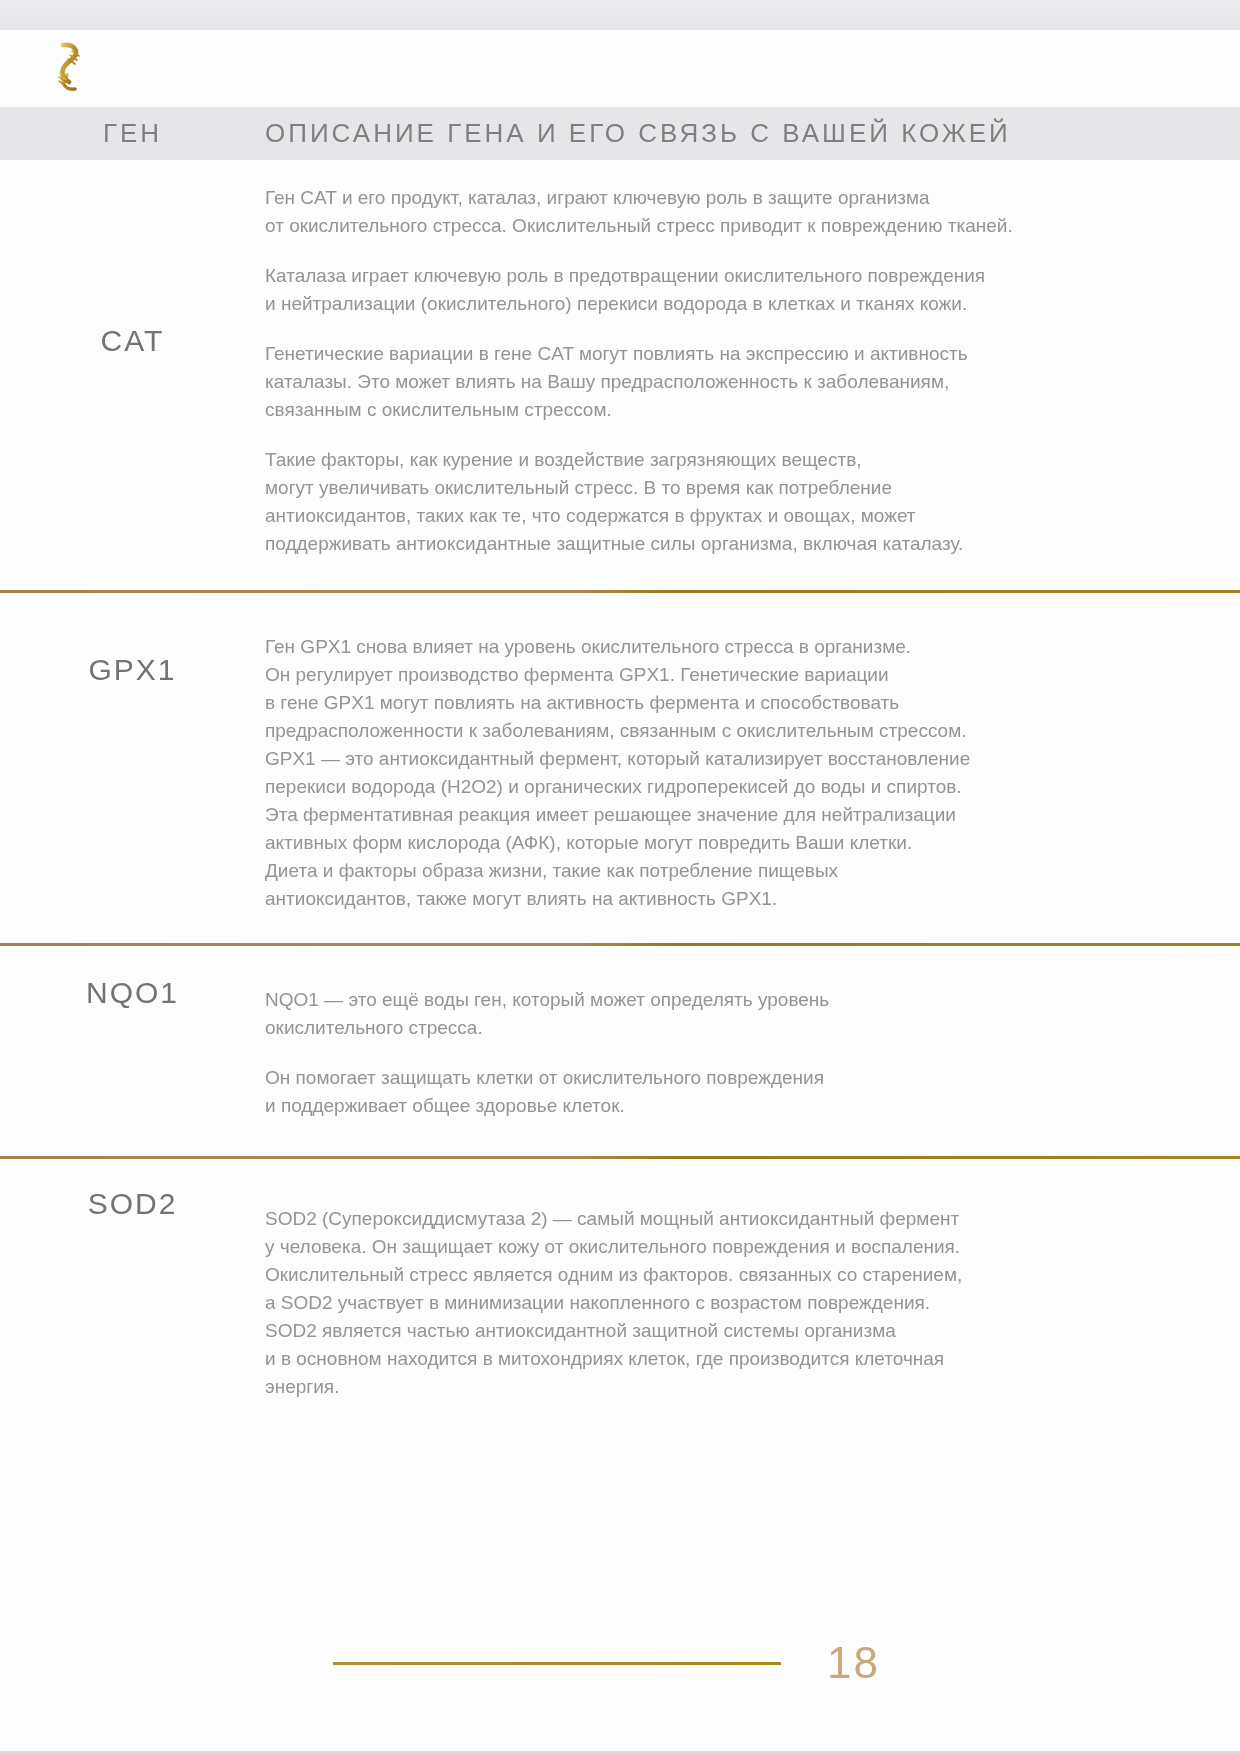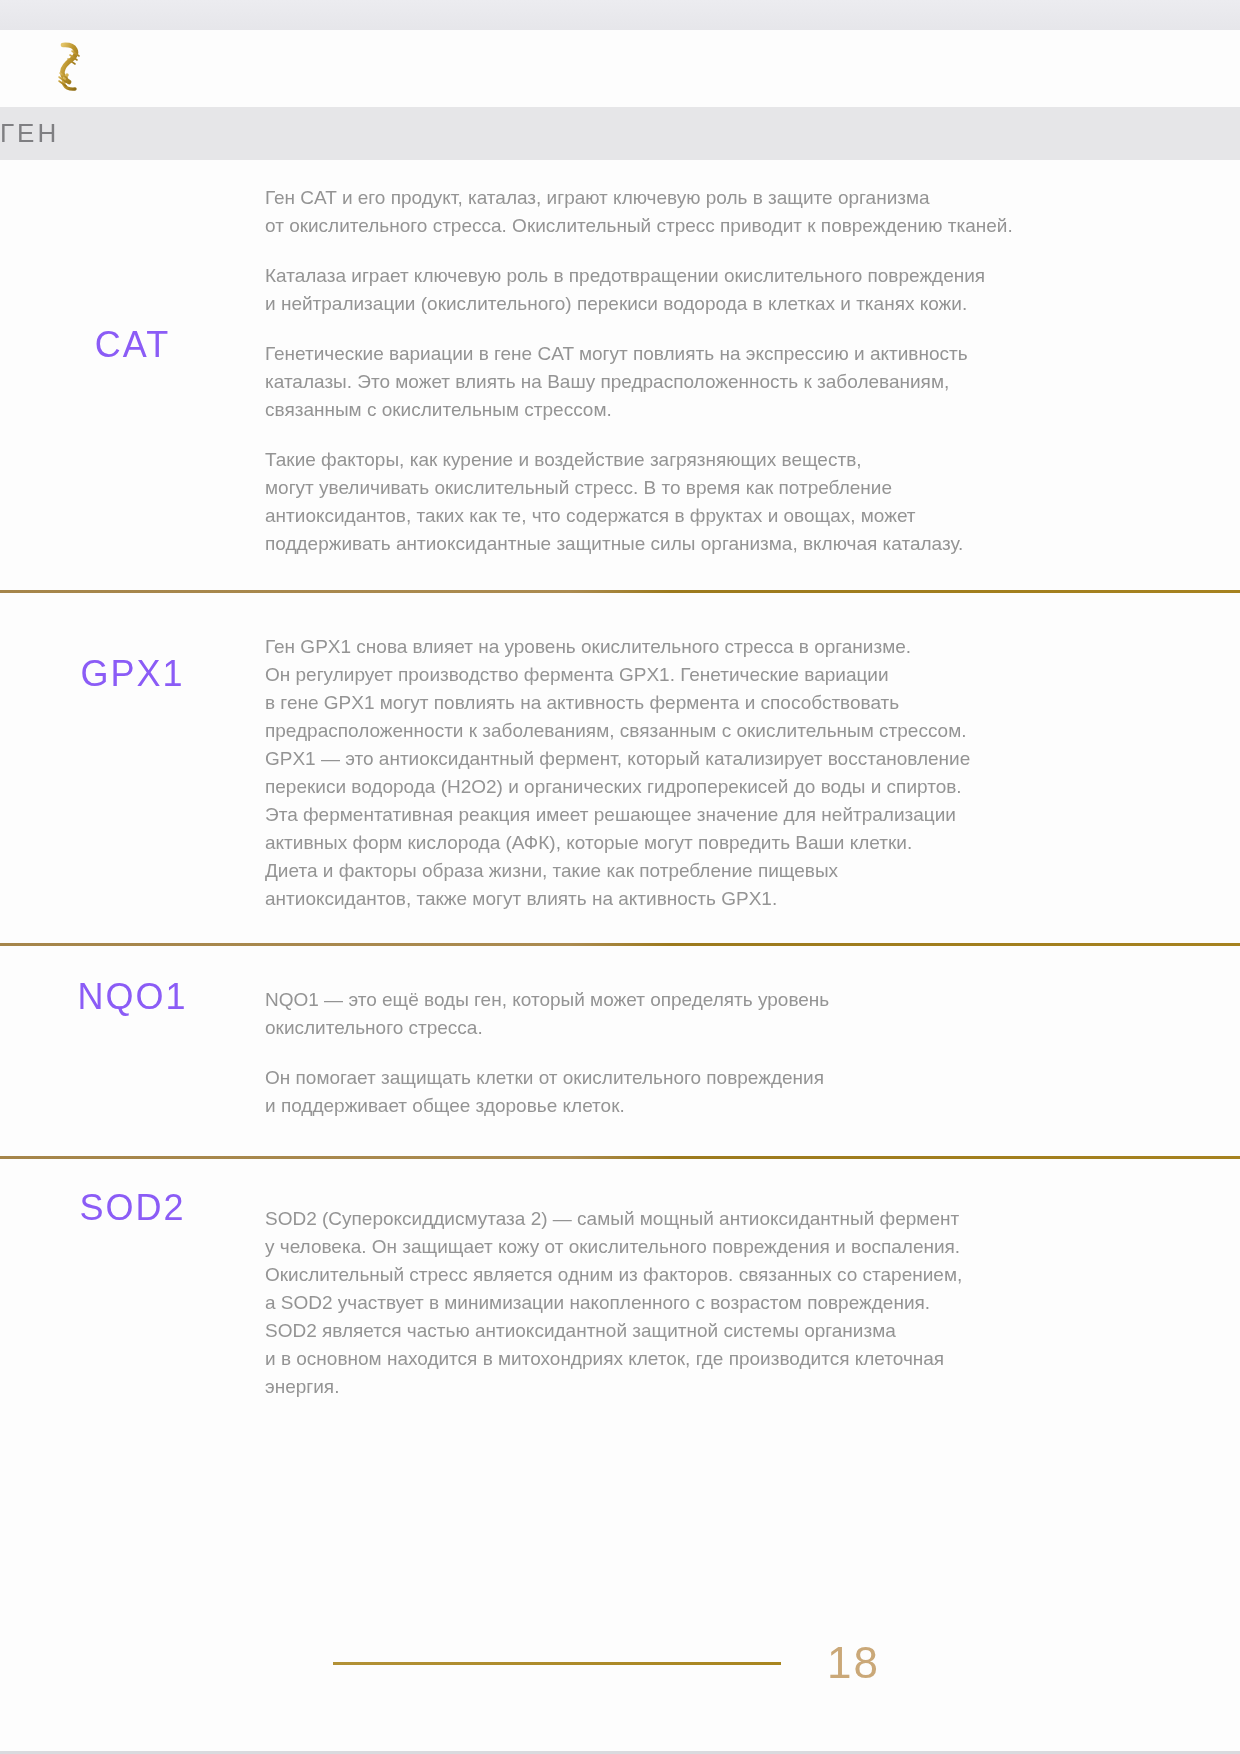--- a/index.html
+++ b/index.html
@@ -33,36 +33,36 @@
     height: 53px;
     background: #e6e6e8;
     display: flex; align-items: center;
     color: #7f7f82;
     font-size: 26px;
     font-weight: 300;
     letter-spacing: 3px;
   }
   .table-header .col-gene {
     width: 265px;
-    text-align: left;
+    text-align: center;
   }
   .table-header .col-desc { flex: 1; }
 
   
   .gene-row { display: flex; }
   .gene-cell {
     width: 265px;
     display: flex;
     justify-content: center;
     align-items: flex-start;
   }
   .gene-label {
-    font-size: 36px;
-    font-weight: 300;
-    color: #8b5cf6;
+    font-size: 30px;
+    font-weight: 300;
+    color: #737373;
     letter-spacing: 2px;
   }
   .desc-cell {
     flex: 1;
     color: #949494;
     font-size: 19px;
     font-weight: 300;
     line-height: 28px;
   }
   .desc-cell p {
@@ -132,20 +132,21 @@
         <path d="M11 3 C24 2 28 11 19 18 C9 25 7 34 17 40" fill="none" stroke="url(#goldg)" stroke-width="4.6" stroke-linecap="round"></path>
         <path d="M23 47 C12 48 8 40 15 33" fill="none" stroke="url(#goldg)" stroke-width="3.4" stroke-linecap="round"></path>
         <path d="M20 9 L27 14 M18 13 L25 18 M16 17 L23 22" stroke="url(#goldg)" stroke-width="1.6" stroke-linecap="round"></path>
         <path d="M8 31 L15 36 M7 35 L14 40 M7 39 L14 44" stroke="url(#goldg)" stroke-width="1.6" stroke-linecap="round"></path>
       </svg>
     </span>
   </header>
 
   <div class="table-header">
     <div class="col-gene">ГЕН</div>
+    <div class="col-desc">ОПИСАНИЕ ГЕНА И ЕГО СВЯЗЬ С ВАШЕЙ КОЖЕЙ</div>
   </div>
 
   <main>
 
     <section class="gene-row row-cat">
       <div class="gene-cell">
         <span class="gene-label">CAT</span>
       </div>
       <div class="desc-cell">
           <p>Ген CAT и его продукт, каталаз, играют ключевую роль в защите организма

